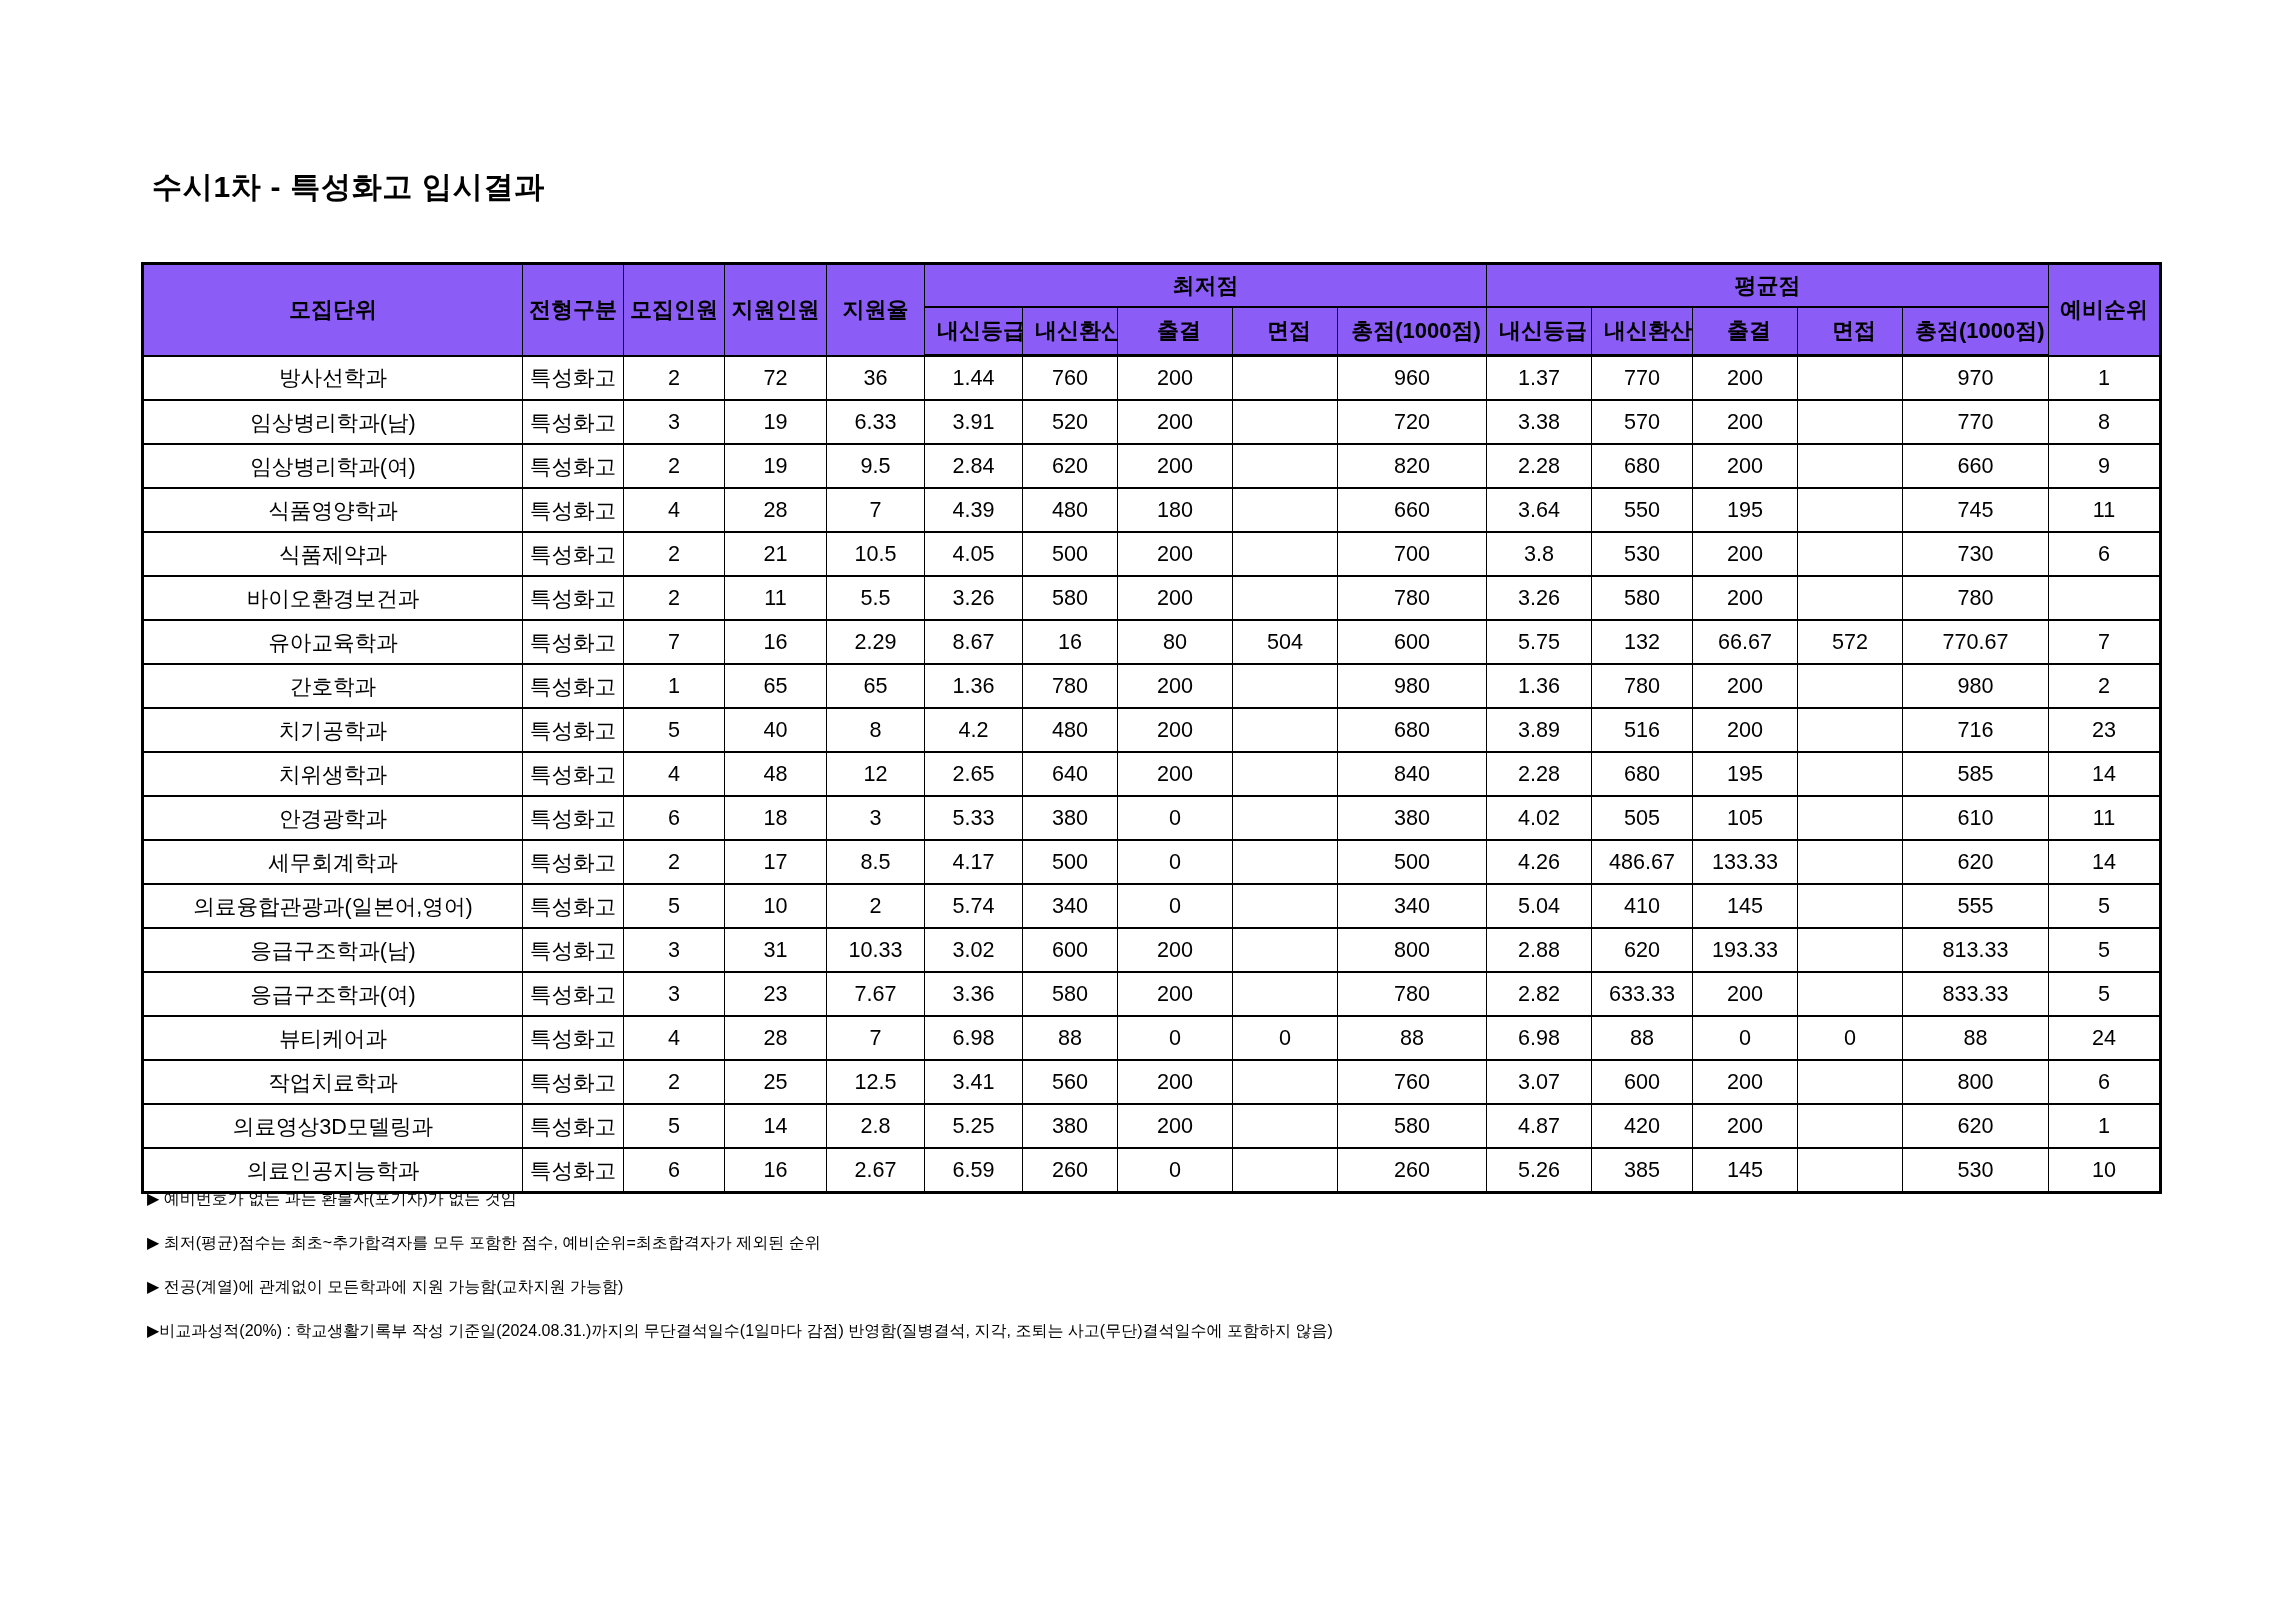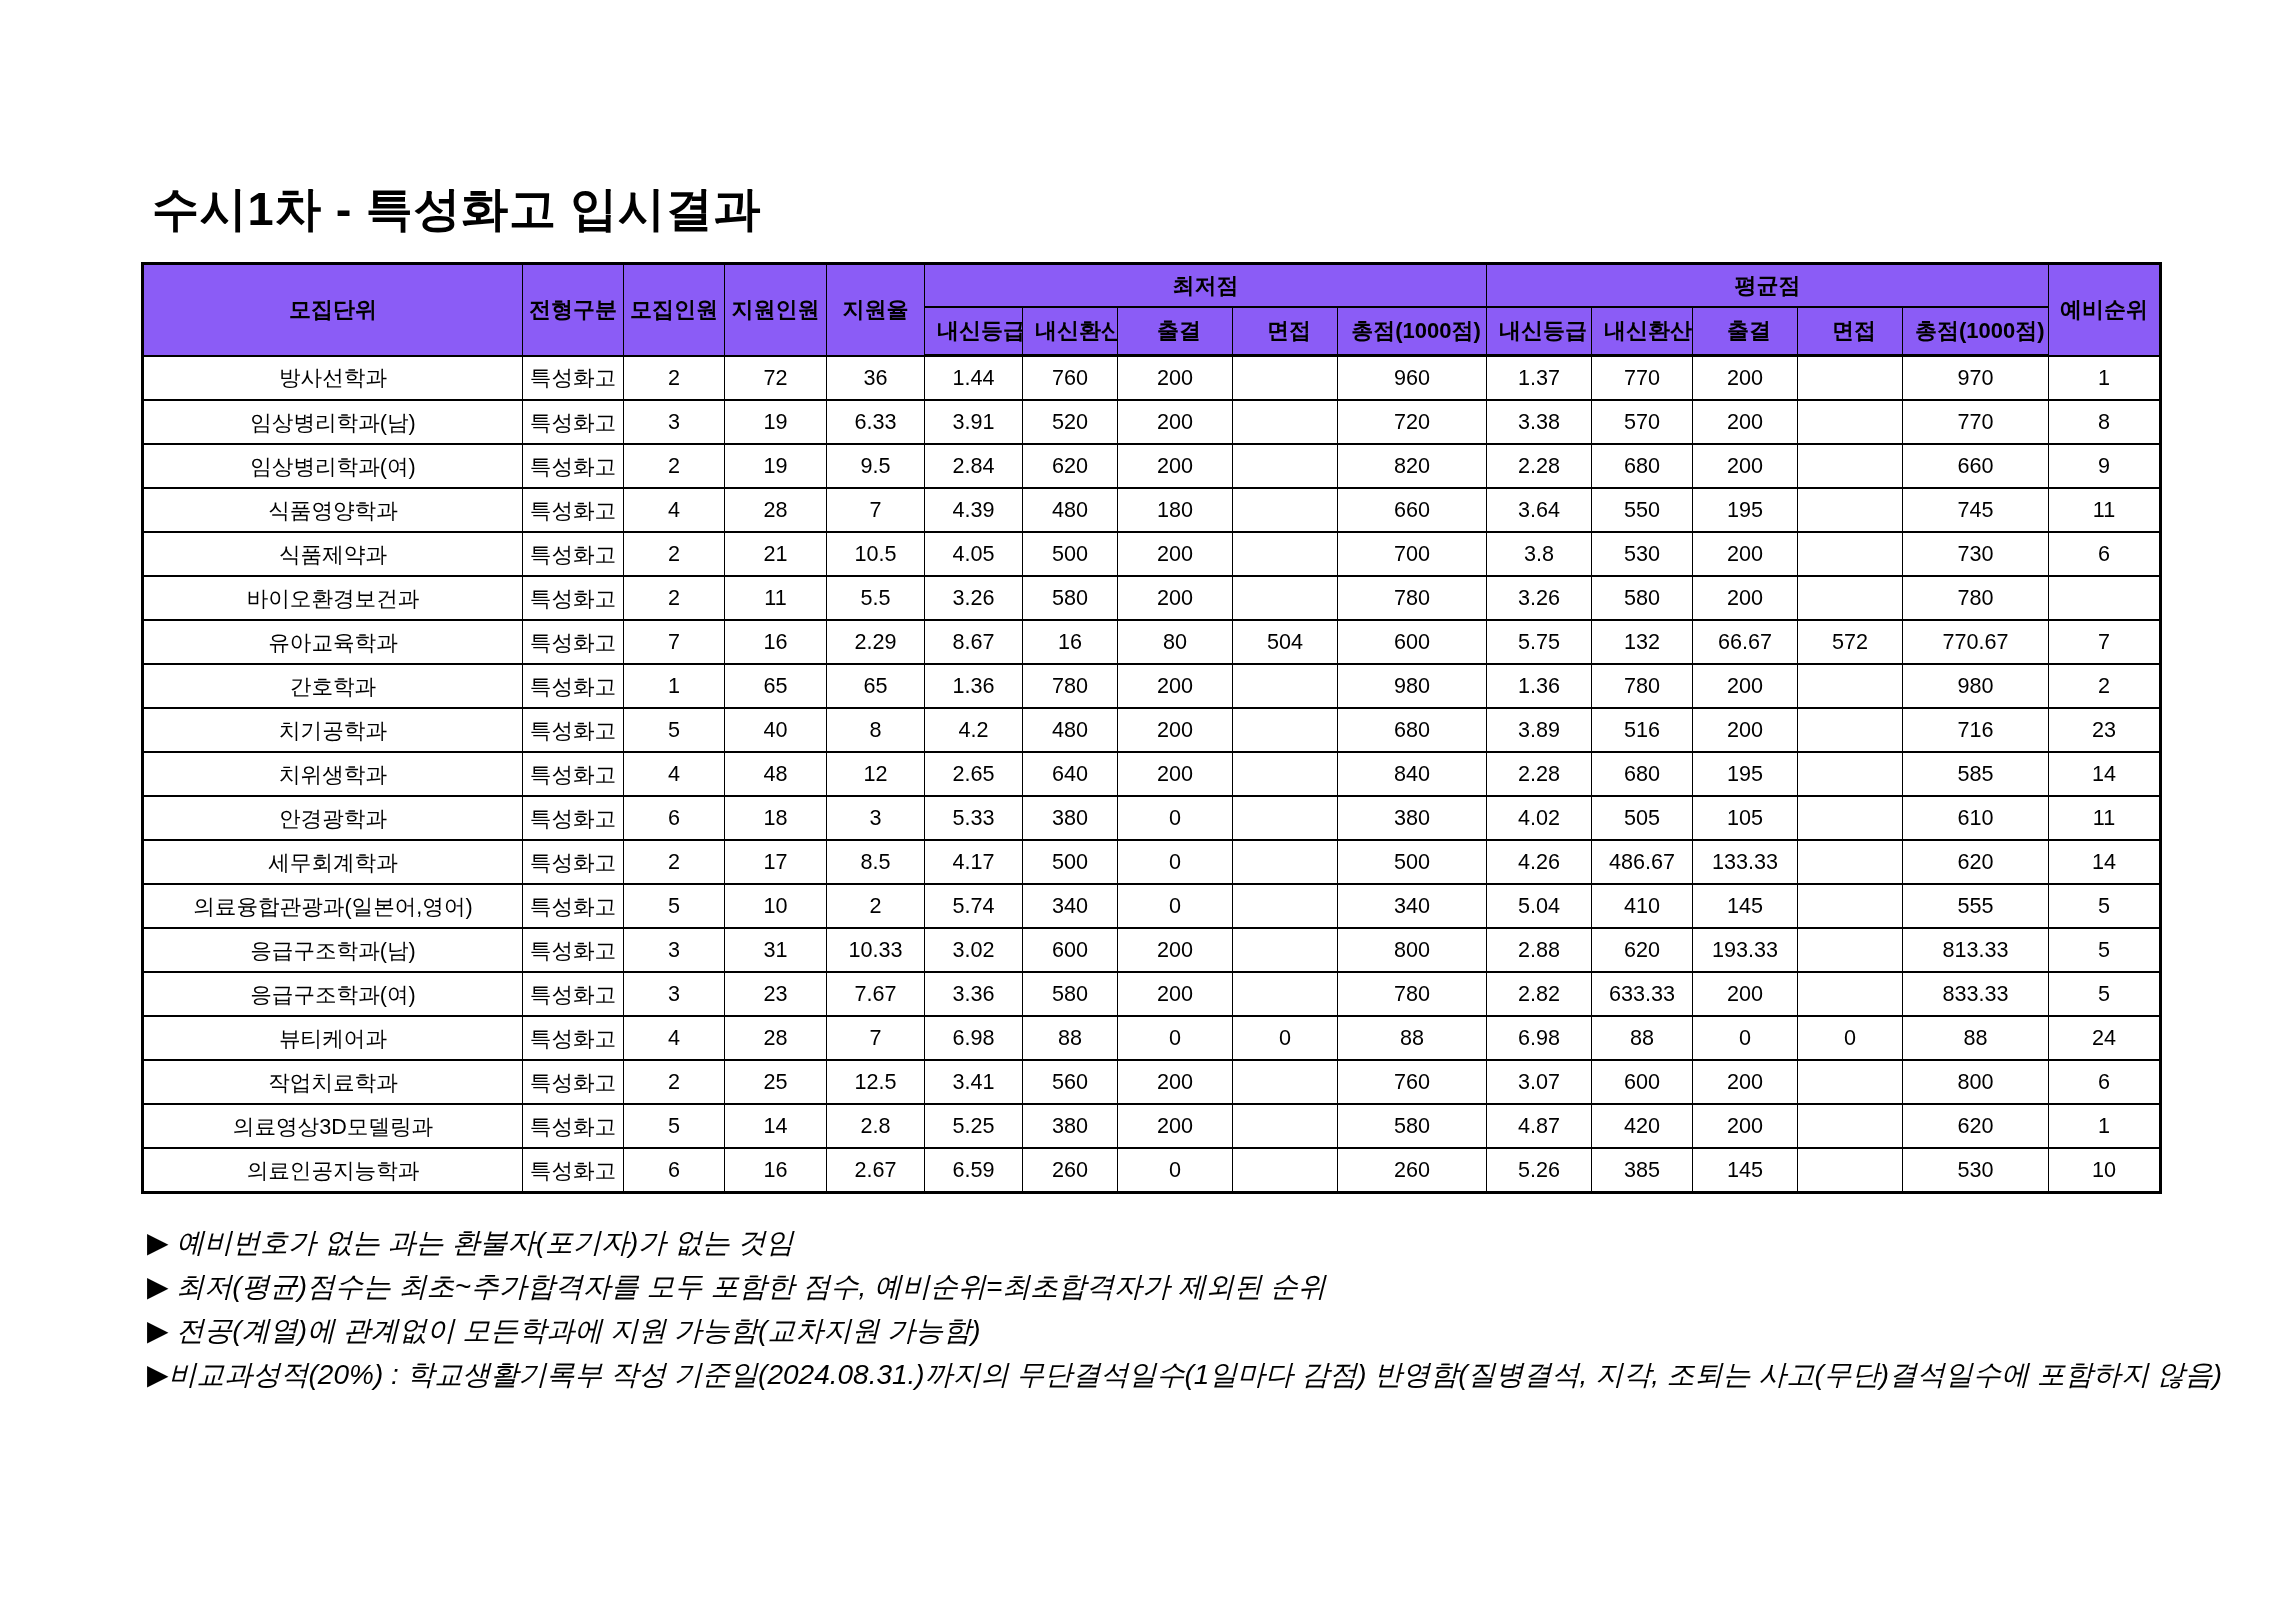--- a/index.html
+++ b/index.html
@@ -12,21 +12,21 @@
   body {
     width: 2295px;
     height: 1623px;
     position: relative;
     overflow: hidden;
   }
   .page-title {
     position: absolute;
     left: 152px;
     top: 147px;
-    font-size: 47px;
+    font-size: 30px;
     font-weight: bold;
     letter-spacing: 0.7px;
     white-space: nowrap;
   }
   table.results {
     position: absolute;
     left: 141px;
     top: 262px;
     width: 2019px;
     table-layout: fixed;
@@ -54,24 +54,23 @@
   table.results thead tr.sub-row th { height: 46px; border-bottom: 3.3px solid #000; padding-left: 12px; }
   table.results td {
     height: 42px;
     font-size: 21.6px;
     font-weight: normal;
     background: #ffffff;
   }
   .footnotes {
     position: absolute;
     left: 147px;
-    top: 1232px;
-    font-size: 28px;
+    top: 1188px;
+    font-size: 16px;
     line-height: 22px;
-    font-style: italic;
   }
   .footnotes .footnote {
     margin-bottom: 22px;
     white-space: nowrap;
   }
 </style>
 </head>
 <body>
 
 <h1 class="page-title">수시1차 - 특성화고 입시결과</h1>

